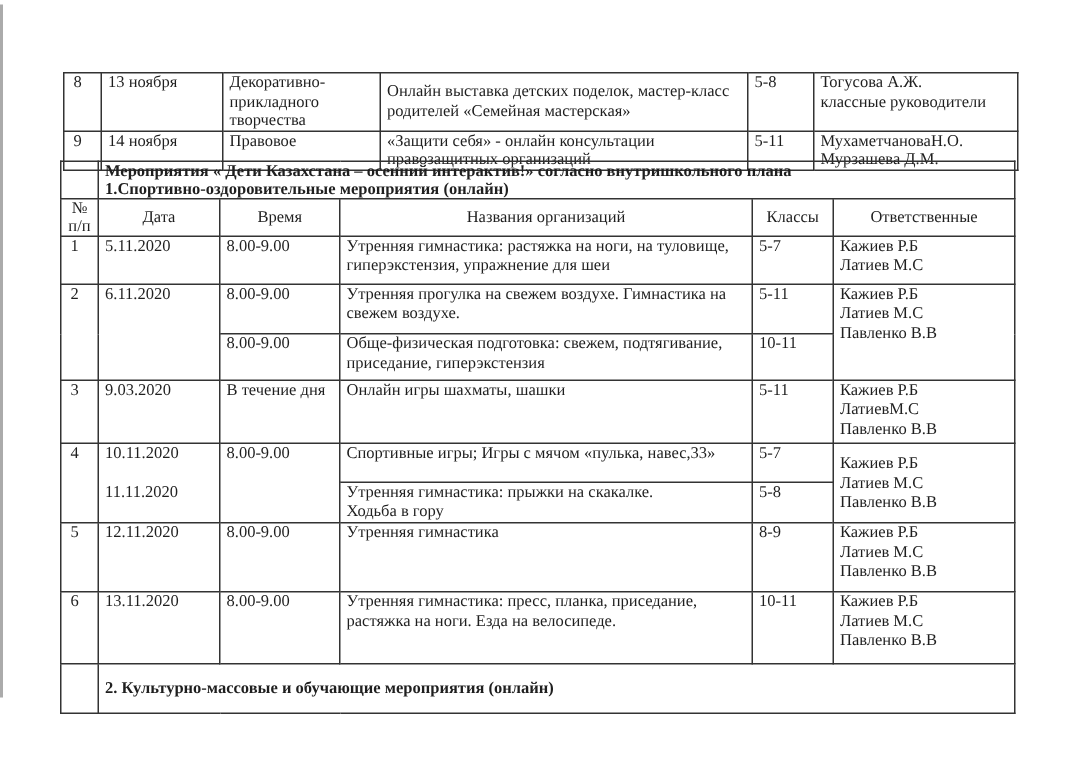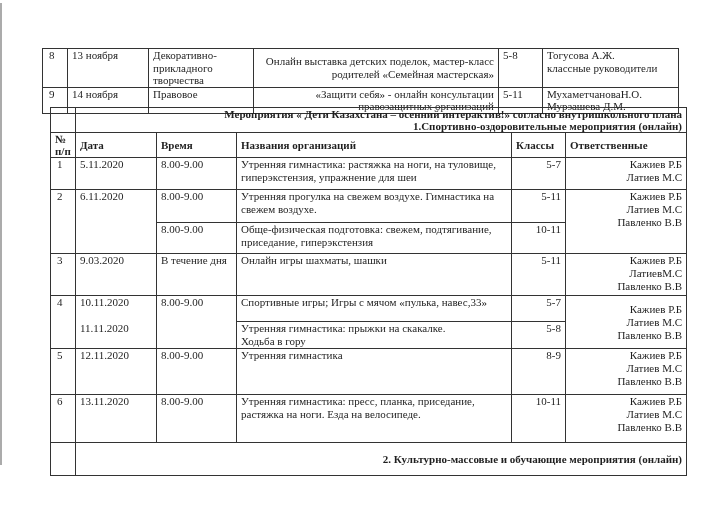--- a/index.html
+++ b/index.html
@@ -10,28 +10,28 @@
   }
   .scan-edge{
     position:absolute;left:0;top:3px;width:2px;height:462px;
     background:#8f8f8f;opacity:.75;
   }
   table{border-collapse:collapse;table-layout:fixed;}
   td{border:1px solid #333;padding:0 4px;vertical-align:top;
      font-size:11px;line-height:13px;word-wrap:break-word;}
   .tt{position:absolute;left:42px;top:48px;}
   .tt td{line-height:12.5px;}
-  .mt{position:absolute;left:50px;top:107px;padding-left:11px;}
+  .mt{position:absolute;left:40px;top:107px;padding-left:11px;}
   .b{font-weight:bold;}
-  .c{text-align:right;}
+  .c{text-align:left;}
   .vm{vertical-align:middle;}
   .pre{white-space:pre-line;}
   .num{padding-left:6px;}
   .section td{line-height:12px;}
-  .hdr td{font-weight:bold;text-align:left;vertical-align:middle;line-height:12px;}
+  .hdr td{font-weight:normal;text-align:center;vertical-align:middle;line-height:12px;}
 </style>
 </head>
 <body>
 
 <div class="page">
   <div class="scan-edge"></div>
 
   <table class="tt">
     <colgroup>
       <col style="width:25px">

